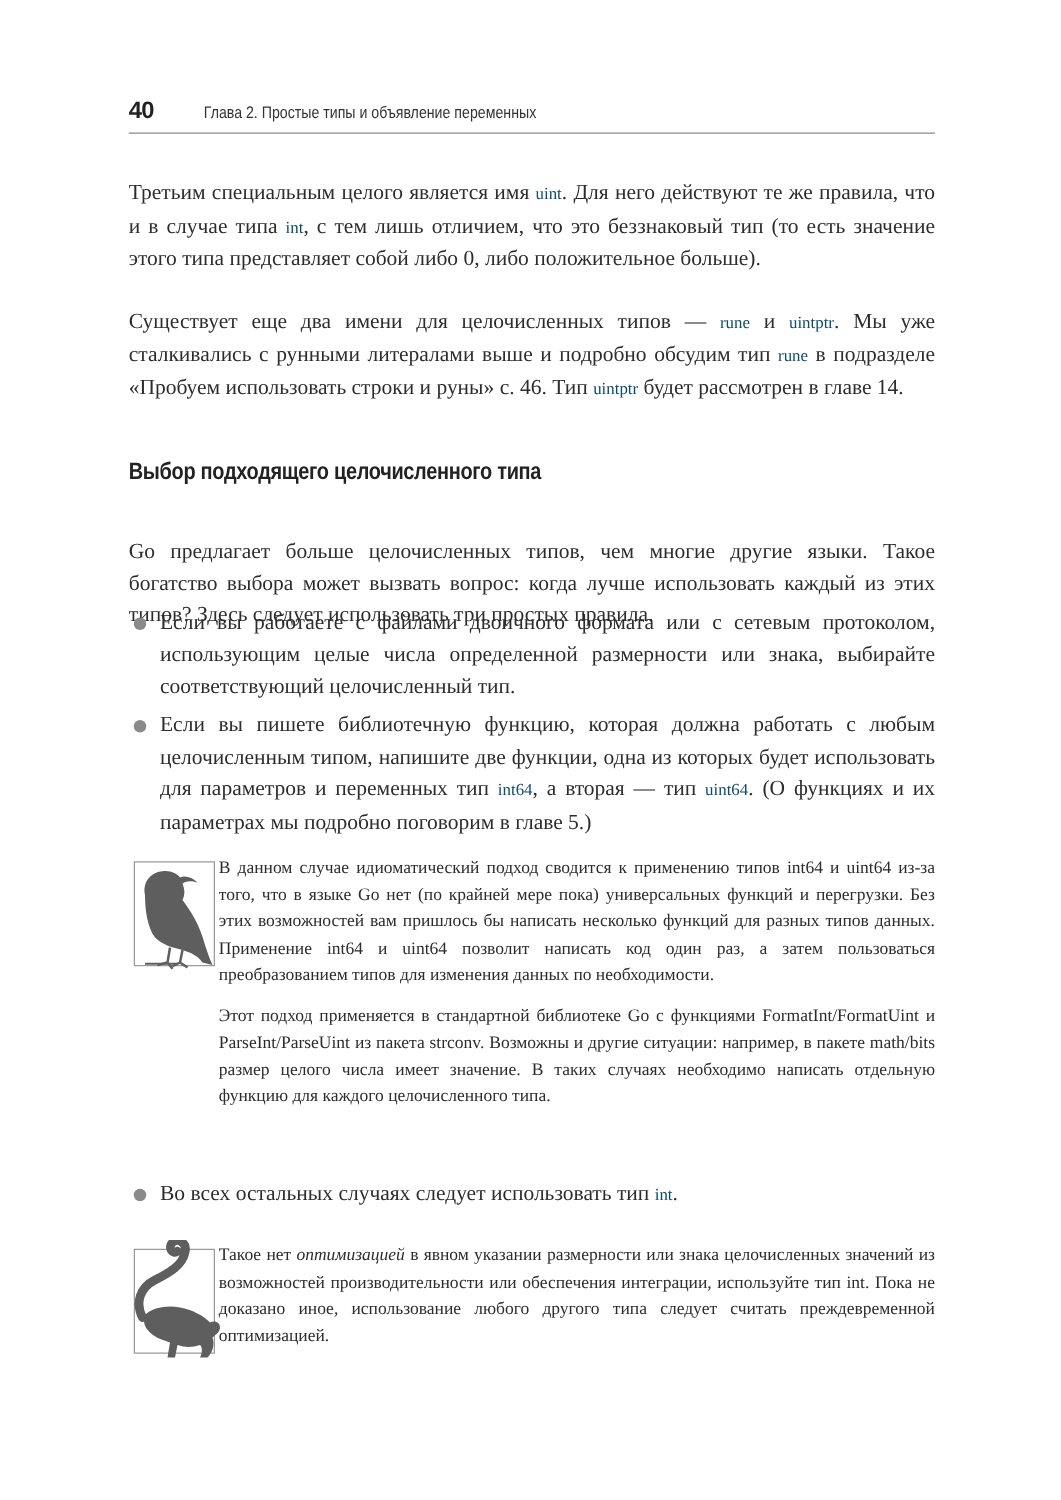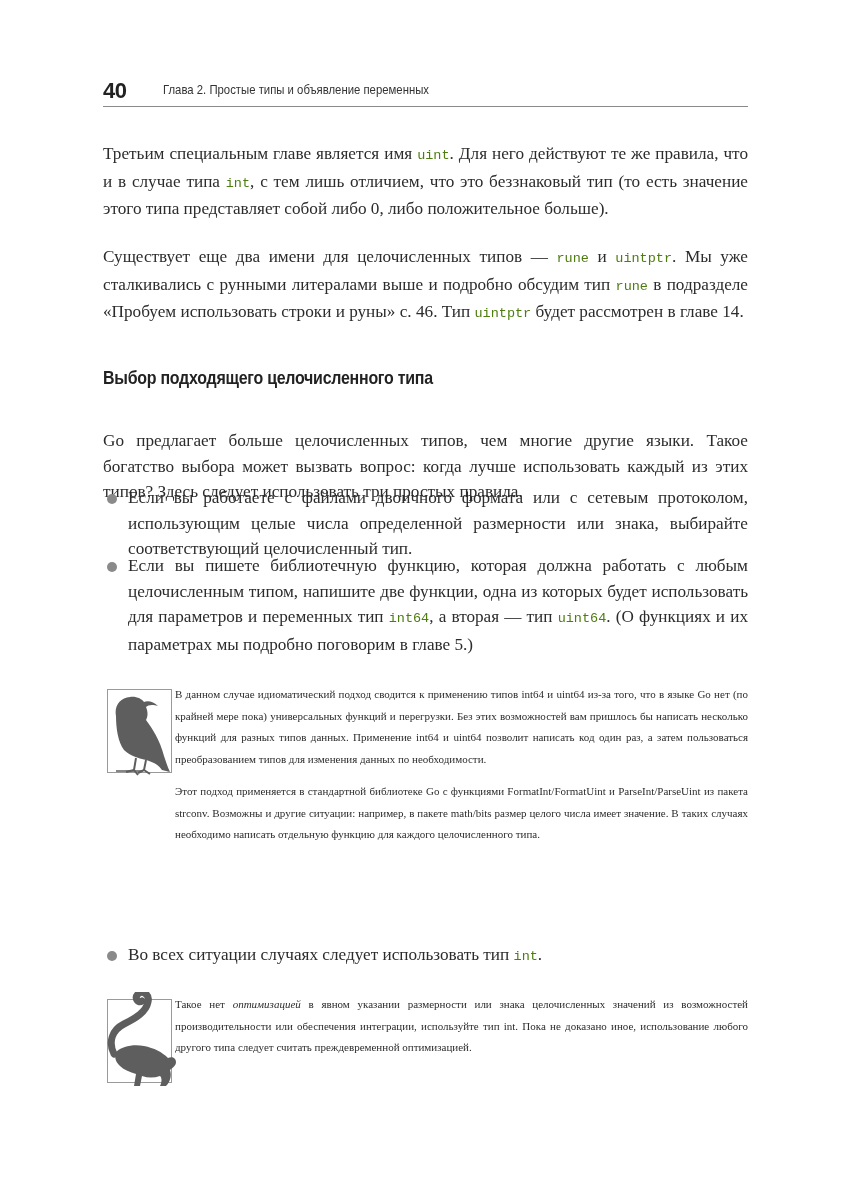--- a/index.html
+++ b/index.html
@@ -1,49 +1,49 @@
 <!DOCTYPE html>
 <html><head>
 <meta charset="utf-8">
 <style>
   html, body { margin: 0; padding: 0; background: #ffffff; }
   body { width: 849px; height: 1200px; position: relative; overflow: hidden; color: #2b2b2b; }
   .header { position: absolute; left: 103px; top: 78px; width: 645px; height: 28px; border-bottom: 1.5px solid #8a8a8a; }
-  .page-num { position: absolute; left: 0; top: 0; font-family: "Liberation Sans", sans-serif; font-weight: bold; font-size: 22px; color: #222; letter-spacing: -0.5px; }
+  .page-num { position: absolute; left: 0; top: 0; font-family: "Liberation Sans", sans-serif; font-weight: bold; font-size: 19px; color: #222; letter-spacing: -0.5px; }
   .running-head { position: absolute; left: 60px; top: 4px; font-family: "Liberation Sans", sans-serif; font-size: 13.5px; color: #333; transform: scaleX(0.84); transform-origin: left; white-space: nowrap; }
   .body-text { font-family: "Liberation Serif", serif; font-size: 17.2px; line-height: 25.5px; color: #2c2c2c; margin: 0; text-align: justify; }
-  code, .mono { font-family: Liberation Mono, monospace; font-size: 13.5px; color: #4d7c0f; }
+  code, .mono { font-family: Liberation Serif, serif; font-size: 13.5px; color: #0c4a6e; }
   .p1 { position: absolute; left: 103px; top: 141px; width: 645px; }
   .p2 { position: absolute; left: 103px; top: 244px; width: 645px; }
   .h2 { position: absolute; left: 103px; top: 367px; font-family: "Liberation Sans", sans-serif; font-weight: bold; font-size: 19px; color: #222; transform: scaleX(0.84); transform-origin: left; white-space: nowrap; letter-spacing: -0.3px; }
   .p3 { position: absolute; left: 103px; top: 388px; width: 645px; margin-top: 40px; }
   .bullet { position: absolute; left: 103px; width: 645px; }
   .bullet .dot { position: absolute; left: 4px; top: 9px; width: 10px; height: 10px; border-radius: 50%; background: #8a8a8a; }
   .bullet .btext { margin-left: 25px; }
   .b1 { top: 485px; }
-  .b2 { top: 553px; }
+  .b2 { top: 567px; }
   .b3 { top: 942px; }
   .note { position: absolute; left: 103px; width: 645px; }
   .note .icon-frame { position: absolute; left: 4px; top: 5px; width: 63px; height: 82px; border: 1px solid #9a9a9a; }
   .note .icon-frame svg { position: absolute; left: -6px; top: -8px; }
-  .note .ntext { margin-left: 72px; font-family: "Liberation Serif", serif; font-size: 11px; line-height: 21.5px; color: #2c2c2c; text-align: justify; }
+  .note .ntext { margin-left: 72px; font-family: "Liberation Serif", serif; font-size: 14px; line-height: 21.5px; color: #2c2c2c; text-align: justify; }
   .note .ntext p { margin: 0 0 11px 0; }
   .n1 { top: 684px; }
   .n2 { top: 994px; }
   em { font-style: italic; }
 </style>
 </head>
 <body>
 
 <div class="header">
   <span class="page-num">40</span>
   <span class="running-head">Глава 2. Простые типы и объявление переменных</span>
 </div>
 
-<p class="body-text p1"><span>Третьим специальным главе является имя </span><code>uint</code><span>. Для него действуют те же правила, что и в случае типа </span><code>int</code><span>, с тем лишь отличием, что это беззнаковый тип (то есть значение этого типа представляет собой либо 0, либо положительное больше).</span></p>
+<p class="body-text p1"><span>Третьим специальным целого является имя </span><code>uint</code><span>. Для него действуют те же правила, что и в случае типа </span><code>int</code><span>, с тем лишь отличием, что это беззнаковый тип (то есть значение этого типа представляет собой либо 0, либо положительное больше).</span></p>
 
 <p class="body-text p2"><span>Существует еще два имени для целочисленных типов — </span><code>rune</code><span> и </span><code>uintptr</code><span>. Мы уже сталкивались с рунными литералами выше и подробно обсудим тип </span><code>rune</code><span> в подразделе «Пробуем использовать строки и руны» с. 46. Тип </span><code>uintptr</code><span> будет рассмотрен в главе 14.</span></p>
 
 <div class="h2">Выбор подходящего целочисленного типа</div>
 
 <p class="body-text p3">Go предлагает больше целочисленных типов, чем многие другие языки. Такое богатство выбора может вызвать вопрос: когда лучше использовать каждый из этих типов? Здесь следует использовать три простых правила.</p>
 
 <div class="bullet b1">
   <span class="dot"></span>
   <p class="body-text btext">Если вы работаете с файлами двоичного формата или с сетевым протоколом, использующим целые числа определенной размерности или знака, выбирайте соответствующий целочисленный тип.</p>
@@ -63,21 +63,21 @@
     </svg>
   </div>
   <div class="ntext">
     <p>В данном случае идиоматический подход сводится к применению типов int64 и uint64 из-за того, что в языке Go нет (по крайней мере пока) универсальных функций и перегрузки. Без этих возможностей вам пришлось бы написать несколько функций для разных типов данных. Применение int64 и uint64 позволит написать код один раз, а затем пользоваться преобразованием типов для изменения данных по необходимости.</p>
     <p>Этот подход применяется в стандартной библиотеке Go с функциями FormatInt/FormatUint и ParseInt/ParseUint из пакета strconv. Возможны и другие ситуации: например, в пакете math/bits размер целого числа имеет значение. В таких случаях необходимо написать отдельную функцию для каждого целочисленного типа.</p>
   </div>
 </div>
 
 <div class="bullet b3">
   <span class="dot"></span>
-  <p class="body-text btext"><span>Во всех ситуации случаях следует использовать тип </span><code>int</code><span>.</span></p>
+  <p class="body-text btext"><span>Во всех остальных случаях следует использовать тип </span><code>int</code><span>.</span></p>
 </div>
 
 <div class="note n2">
   <div class="icon-frame">
     <svg width="75" height="100" viewBox="0 0 75 100">
       <path fill="none" stroke="#5e5e5e" stroke-width="7" stroke-linecap="round" d="M12 62 C6 50 10 38 22 32 C34 26 44 20 46 10 C48 2 40 -2 36 2 C32 6 36 12 40 9"></path>
       <path fill="#5e5e5e" d="M14 60 C20 54 32 52 42 54 C52 56 60 60 66 66 C70 64 74 66 74 70 C74 74 70 76 68 78 C70 84 68 90 64 94 L58 94 C60 90 60 86 58 84 C52 86 46 86 40 84 L38 94 L32 94 L34 82 C28 80 22 78 18 74 C14 70 12 66 14 60 Z"></path>
     </svg>
   </div>
   <div class="ntext">

